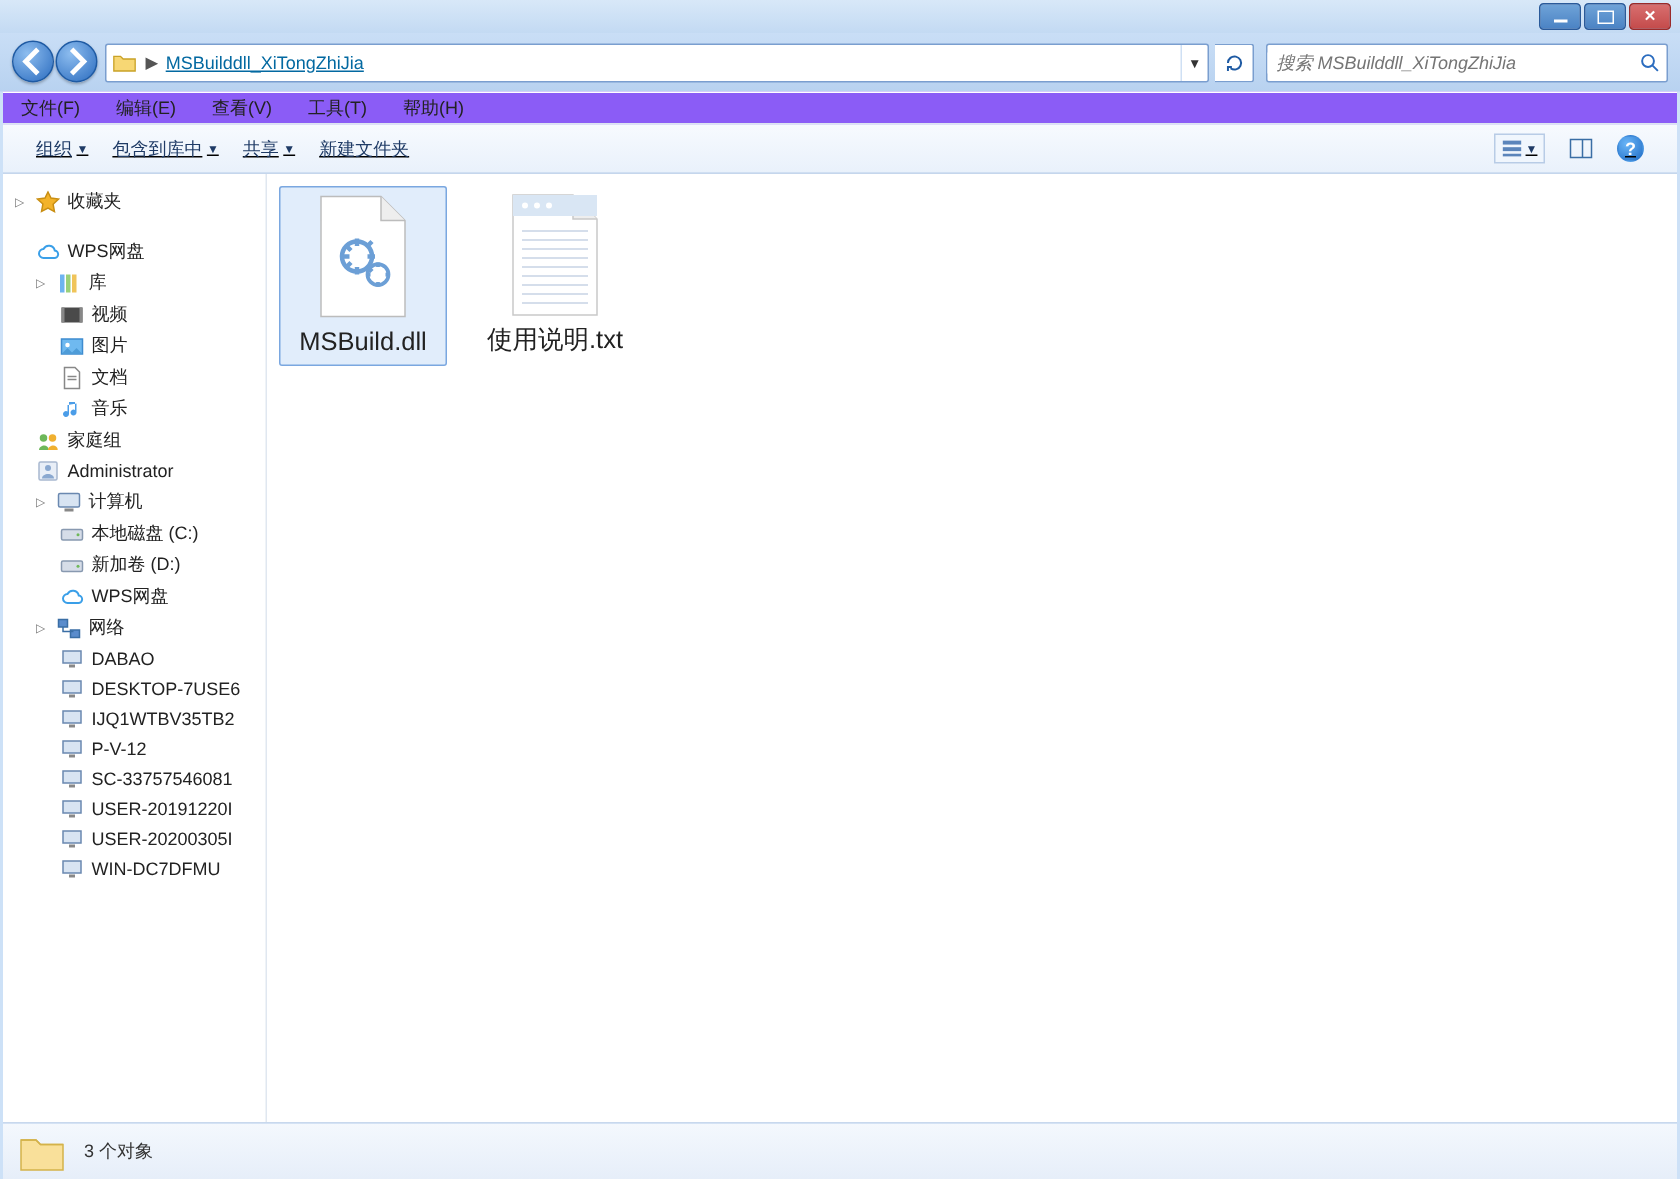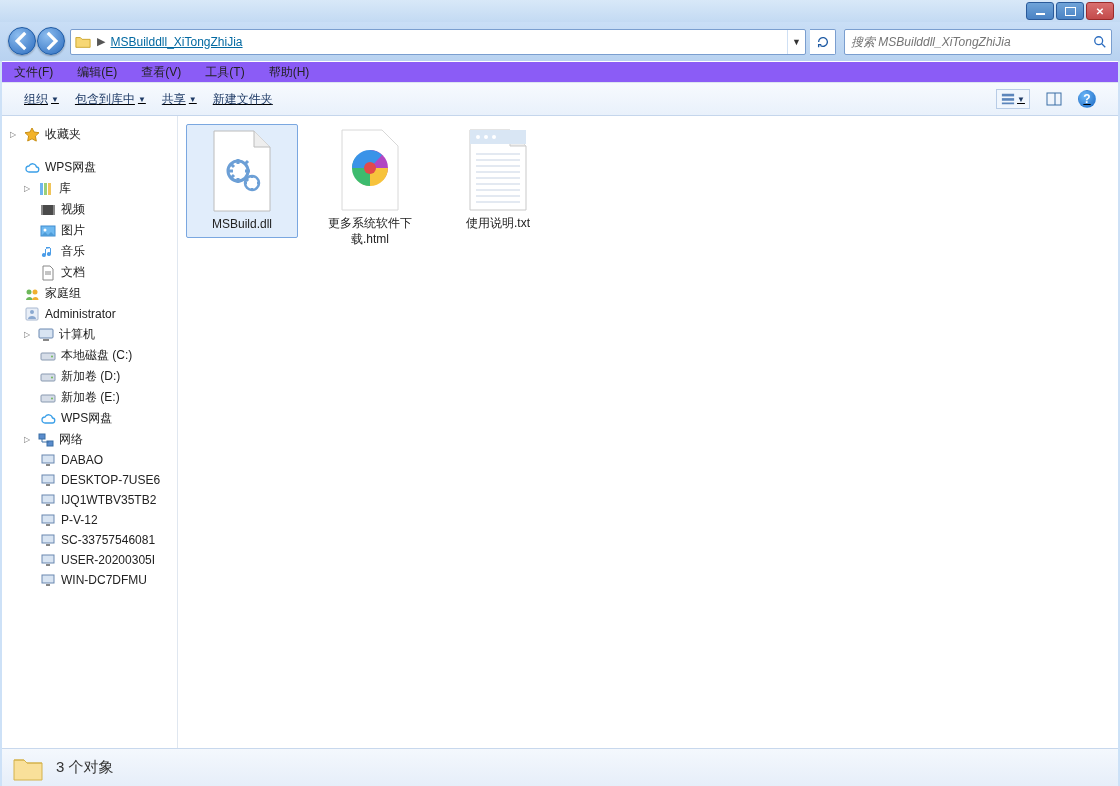--- a/index.html
+++ b/index.html
@@ -58,26 +58,26 @@
 
 .ic{width:16px;height:16px;display:inline-flex;align-items:center;justify-content:center;flex-shrink:0;}
 .ic svg{width:16px;height:16px;}
 
 
 .content{flex:1;background:#fff;padding:8px;display:flex;align-items:flex-start;gap:16px;}
 .file-item{width:112px;display:flex;flex-direction:column;align-items:center;text-align:center;cursor:default;padding:4px;}
 .file-item.selected{border:1px solid #7aa7e0;background:#e1edfb;border-radius:2px;}
 .file-ic{width:80px;height:84px;display:flex;align-items:center;justify-content:center;margin-bottom:4px;}
 .file-ic svg{width:72px;height:84px;}
-.file-name{font-size:12px;color:#222;line-height:1.3;word-break:break-word;}
+.file-name{font-size:17px;color:#222;line-height:1.3;word-break:break-word;}
 
 
 .statusbar{height:38px;background:linear-gradient(#f4f8fd,#e6eef9);border-top:1px solid #c8d8ed;display:flex;align-items:center;padding:0 10px;gap:12px;margin:0 2px;}
 .statusbar .big-folderic{width:32px;height:32px;}
-.statusbar .status-text{color:#333;font-size:15px;}
+.statusbar .status-text{color:#333;font-size:12px;}
 
 
 .sidebar-inner::-webkit-scrollbar{width:17px;}
 .sidebar-inner::-webkit-scrollbar-track{background:#f1f1f1;}
 .sidebar-inner::-webkit-scrollbar-thumb{background:#c7d4e6;border:1px solid #a5b8d2;}
 .sidebar-inner::-webkit-scrollbar-button{height:17px;background:#e6ecf6;border:1px solid #c8d4e6;}
 </style>
 </head>
 <body>
 
@@ -228,34 +228,34 @@
                 <rect x="1" y="3" width="14" height="10" fill="#6fb9f0" stroke="#3e8cd0"></rect>
                 <circle cx="5" cy="7" r="1.5" fill="#fff"></circle>
                 <path d="M1 13l4-4 3 3 3-3 4 4z" fill="#4e9cd8"></path>
               </svg>
             </span>
           <span>图片</span>
         </div>
         <div class="side-label indent2">
           <span class="ic">
               <svg viewBox="0 0 16 16">
-                <path d="M6 3v8a2 2 0 11-1-1.7V5l6-1v6a2 2 0 11-1-1.7V3z" fill="#4b9de8"></path>
-              </svg>
-            </span>
-          <span>音乐</span>
-        </div>
-        <div class="side-label indent2">
-          <span class="ic">
-              <svg viewBox="0 0 16 16">
                 <path d="M3 1h7l3 3v11H3z" fill="#fff" stroke="#888"></path>
                 <line x1="5" y1="7" x2="11" y2="7" stroke="#888"></line>
                 <line x1="5" y1="9" x2="11" y2="9" stroke="#888"></line>
               </svg>
             </span>
           <span>文档</span>
+        </div>
+        <div class="side-label indent2">
+          <span class="ic">
+              <svg viewBox="0 0 16 16">
+                <path d="M6 3v8a2 2 0 11-1-1.7V5l6-1v6a2 2 0 11-1-1.7V3z" fill="#4b9de8"></path>
+              </svg>
+            </span>
+          <span>音乐</span>
         </div>
         <div class="side-label indent1">
           <span class="ic">
               <svg viewBox="0 0 16 16">
                 <circle cx="5" cy="6" r="2.5" fill="#6db85a"></circle>
                 <circle cx="11" cy="6" r="2.5" fill="#f0b030"></circle>
                 <path d="M2 14c0-2 2-3 3.5-3s3 1 3 3" fill="#6db85a"></path>
                 <path d="M8 14c0-2 2-3 3.5-3s3 1 3 3" fill="#f0b030"></path>
               </svg>
             </span>
@@ -295,29 +295,20 @@
               <svg viewBox="0 0 16 16">
                 <rect x="1" y="5" width="14" height="7" rx="1" fill="#d6dde8" stroke="#8899b0"></rect>
                 <circle cx="12" cy="8.5" r="1" fill="#6fb85a"></circle>
               </svg>
             </span>
           <span>新加卷 (D:)</span>
         </div>
         <div class="side-label indent2">
           <span class="ic">
               <svg viewBox="0 0 16 16">
-                <rect x="1" y="5" width="14" height="7" rx="1" fill="#d6dde8" stroke="#8899b0"></rect>
-                <circle cx="12" cy="8.5" r="1" fill="#6fb85a"></circle>
-              </svg>
-            </span>
-          <span>新加卷 (E:)</span>
-        </div>
-        <div class="side-label indent2">
-          <span class="ic">
-              <svg viewBox="0 0 16 16">
                 <path d="M5 12a3 3 0 010-6 4 4 0 017.5 1A2.5 2.5 0 0112 12z" fill="#fff" stroke="#3a9fe8" stroke-width="1.3"></path>
               </svg>
             </span>
           <span>WPS网盘</span>
         </div>
         <div class="side-label indent1">
           <span class="tri">▷</span>
           <span class="ic">
               <svg viewBox="0 0 16 16">
                 <rect x="1" y="2" width="6" height="5" fill="#5a8ccc" stroke="#3a6ea5"></rect>
@@ -364,20 +355,29 @@
             <span>P-V-12</span>
           </div>
         <div class="side-label indent2">
             <span class="ic">
               <svg viewBox="0 0 16 16">
                 <rect x="2" y="3" width="12" height="8" fill="#d8e4f2" stroke="#6a88b0"></rect>
                 <rect x="6" y="12" width="4" height="2" fill="#888"></rect>
               </svg>
             </span>
             <span>SC-33757546081</span>
+          </div>
+        <div class="side-label indent2">
+            <span class="ic">
+              <svg viewBox="0 0 16 16">
+                <rect x="2" y="3" width="12" height="8" fill="#d8e4f2" stroke="#6a88b0"></rect>
+                <rect x="6" y="12" width="4" height="2" fill="#888"></rect>
+              </svg>
+            </span>
+            <span>USER-20191220I</span>
           </div>
         <div class="side-label indent2">
             <span class="ic">
               <svg viewBox="0 0 16 16">
                 <rect x="2" y="3" width="12" height="8" fill="#d8e4f2" stroke="#6a88b0"></rect>
                 <rect x="6" y="12" width="4" height="2" fill="#888"></rect>
               </svg>
             </span>
             <span>USER-20200305I</span>
           </div>
@@ -404,35 +404,20 @@
             <circle cx="12" cy="14" r="10" fill="none" stroke="#6c9fd6" stroke-width="3"></circle>
             <path d="M12 2v5M12 21v5M2 14h5M19 14h5M5 7l3 3M19 21l3 3M5 21l3-3M19 7l3-3" stroke="#6c9fd6" stroke-width="3"></path>
             <circle cx="26" cy="26" r="7" fill="none" stroke="#6c9fd6" stroke-width="2.5"></circle>
             <path d="M26 18v3M26 31v3M18 26h3M31 26h3" stroke="#6c9fd6" stroke-width="2.5"></path>
           </g>
         </svg>
       </div>
       <div class="file-name">MSBuild.dll</div>
     </div>
 
-    <div class="file-item">
-      <div class="file-ic">
-        <svg viewBox="0 0 72 84">
-          <path d="M8 2h40l16 16v64H8z" fill="#fff" stroke="#d8d8d8"></path>
-          <g transform="translate(18 22)">
-            <path d="M18 0a18 18 0 0118 18 18 18 0 01-5 12L18 18z" fill="#b146c2"></path>
-            <path d="M36 18a18 18 0 01-18 18 18 18 0 01-12-5L18 18z" fill="#f7c33c"></path>
-            <path d="M18 36A18 18 0 010 18a18 18 0 015-12L18 18z" fill="#3dbb6e"></path>
-            <path d="M0 18A18 18 0 0118 0a18 18 0 0112 5L18 18z" fill="#3a93e8"></path>
-            <circle cx="18" cy="18" r="6" fill="#e24a4a"></circle>
-          </g>
-        </svg>
-      </div>
-      <div class="file-name">更多系统软件下载.html</div>
-    </div>
 
     <div class="file-item">
       <div class="file-ic">
         <svg viewBox="0 0 72 84">
           <path d="M8 2h40l16 16v64H8z" fill="#fff" stroke="#c9c9c9"></path>
           <path d="M48 2v16h16" fill="#eee" stroke="#c9c9c9"></path>
           <rect x="8" y="2" width="56" height="14" fill="#d9e6f4"></rect>
           <circle cx="16" cy="9" r="2" fill="#fff"></circle>
             <circle cx="24" cy="9" r="2" fill="#fff"></circle>
             <circle cx="32" cy="9" r="2" fill="#fff"></circle>

